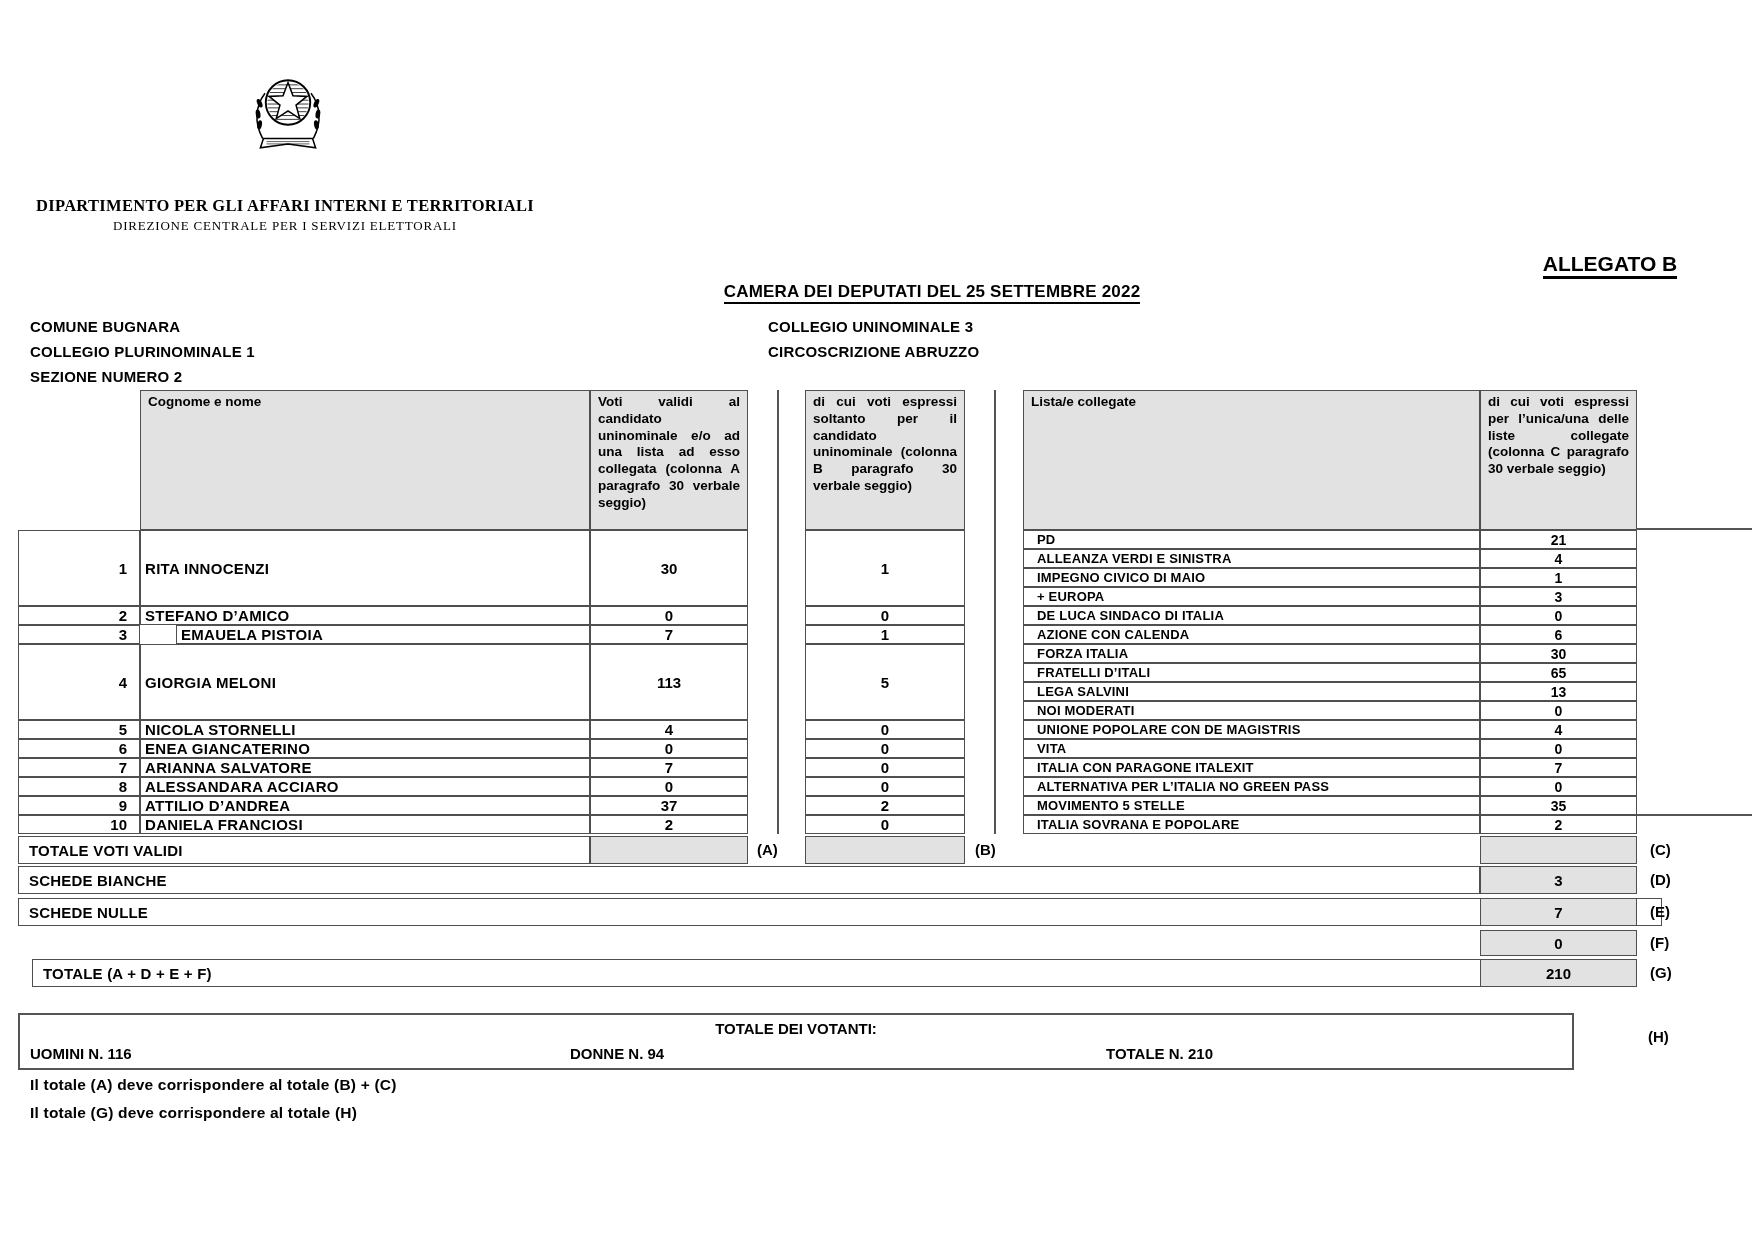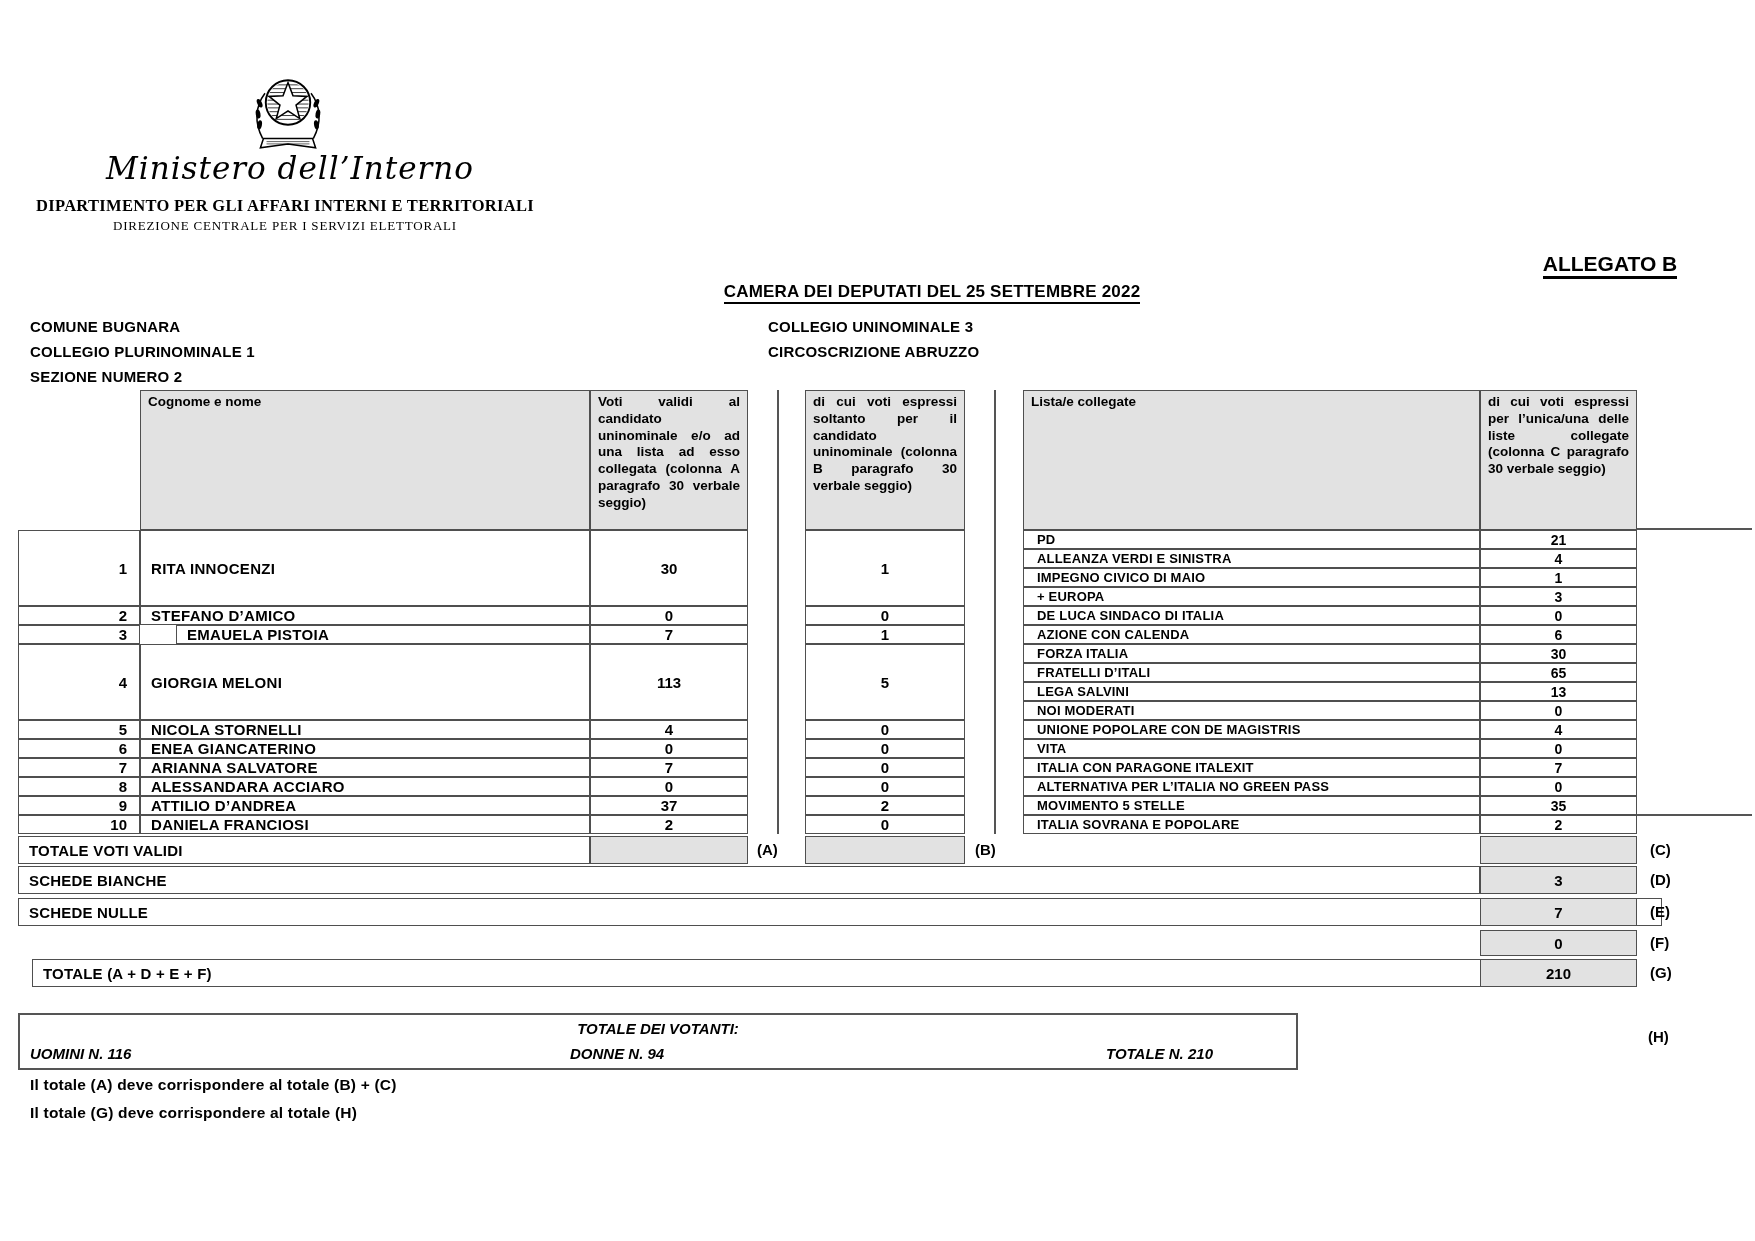--- a/index.html
+++ b/index.html
@@ -29,21 +29,21 @@
         grid-template-columns:122px 450px 158px 57px 160px 58px 457px 157px;
         grid-template-rows:140px repeat(16,19px);}
   .cell{border:1px solid #4f4f4f;box-sizing:border-box;background:#fff;}
   .hcell{background:#e2e2e2;font-weight:bold;font-size:13.5px;line-height:16.8px;
         padding:3px 7px;}
   .just{text-align:justify;}
   .gap-col{position:relative;}
   .gap-line{position:absolute;left:50%;top:0;bottom:0;width:0;border-left:2px solid #555;}
   .num-cell{display:flex;align-items:center;justify-content:flex-end;
         padding-right:12px;font-weight:bold;font-size:15px;}
-  .name-cell{display:flex;align-items:center;padding-left:10px;
+  .name-cell{display:flex;align-items:center;padding-left:4px;
         font-weight:bold;font-size:15px;letter-spacing:.3px;}
   .val-cell{display:flex;align-items:center;justify-content:center;
         font-weight:bold;font-size:15px;}
   .list-name-cell{display:flex;align-items:center;padding-left:13px;
         font-weight:bold;font-size:13px;letter-spacing:.2px;white-space:nowrap;overflow:hidden;}
   .list-val{font-size:14px;}
 
   
   .scan-line{position:absolute;left:1637px;width:115px;border-top:2px solid #555;}
 
@@ -53,22 +53,22 @@
   .shade{background:#e2e2e2;}
   .row-label{display:flex;align-items:center;padding-left:10px;
         font-weight:bold;font-size:15px;background:#fff;letter-spacing:.2px;}
   .row-val{display:flex;align-items:center;justify-content:center;
         font-weight:bold;font-size:15px;}
   .mark{position:absolute;font-weight:bold;font-size:15px;}
   .u{text-decoration:underline;}
   .gapword{margin:0 5px;}
 
   
-  .votanti-box{position:absolute;left:18px;top:1013px;width:1280px;height:57px;
-        border:2px solid #555;box-sizing:border-box;background:#fff;font-style:italic;}
+  .votanti-box{position:absolute;left:18px;top:1013px;width:1556px;height:57px;
+        border:2px solid #555;box-sizing:border-box;background:#fff;}
   .votanti-title{position:absolute;left:0;right:0;top:5px;text-align:center;
         font-weight:bold;font-size:15px;}
   .votanti-item{position:absolute;top:30px;font-weight:bold;font-size:15px;white-space:nowrap;}
 
   .note{position:absolute;left:30px;font-weight:bold;font-size:15.5px;letter-spacing:.2px;}
 </style>
 </head>
 <body>
 
 <div class="page">
@@ -98,21 +98,20 @@
     <ellipse cx="13" cy="46" rx="3" ry="6" transform="rotate(-25 13 46)" fill="#000"></ellipse>
     <ellipse cx="11" cy="60" rx="3" ry="6" transform="rotate(-10 11 60)" fill="#000"></ellipse>
     <ellipse cx="13" cy="74" rx="3" ry="6" transform="rotate(10 13 74)" fill="#000"></ellipse>
     <ellipse cx="87" cy="46" rx="3" ry="6" transform="rotate(25 87 46)" fill="#000"></ellipse>
     <ellipse cx="89" cy="60" rx="3" ry="6" transform="rotate(10 89 60)" fill="#000"></ellipse>
     <ellipse cx="87" cy="74" rx="3" ry="6" transform="rotate(-10 87 74)" fill="#000"></ellipse>
     <path d="M18,92 L82,92 L86,104 L50,99 L14,104 Z" fill="#fff" stroke="#000" stroke-width="2"></path>
     <line x1="22" y1="96" x2="78" y2="96" stroke="#000" stroke-width=".8"></line>
     <line x1="22" y1="99" x2="78" y2="99" stroke="#000" stroke-width=".8"></line>
   </svg>
-  <div class="ministry-script">Ministero dell’Interno</div>
   <div class="dept">DIPARTIMENTO PER GLI AFFARI INTERNI E TERRITORIALI</div>
   <div class="direction">DIREZIONE CENTRALE PER I SERVIZI ELETTORALI</div>
 
   <div class="allegato"><span>ALLEGATO B</span></div>
   <div class="doc-title"><span>CAMERA DEI DEPUTATI DEL 25 SETTEMBRE 2022</span></div>
 
   <div class="info" style="left:30px;top:318px">COMUNE BUGNARA</div>
   <div class="info" style="left:30px;top:343px">COLLEGIO PLURINOMINALE 1</div>
   <div class="info" style="left:30px;top:368px">SEZIONE NUMERO 2</div>
   <div class="info" style="left:768px;top:318px">COLLEGIO UNINOMINALE 3</div>

